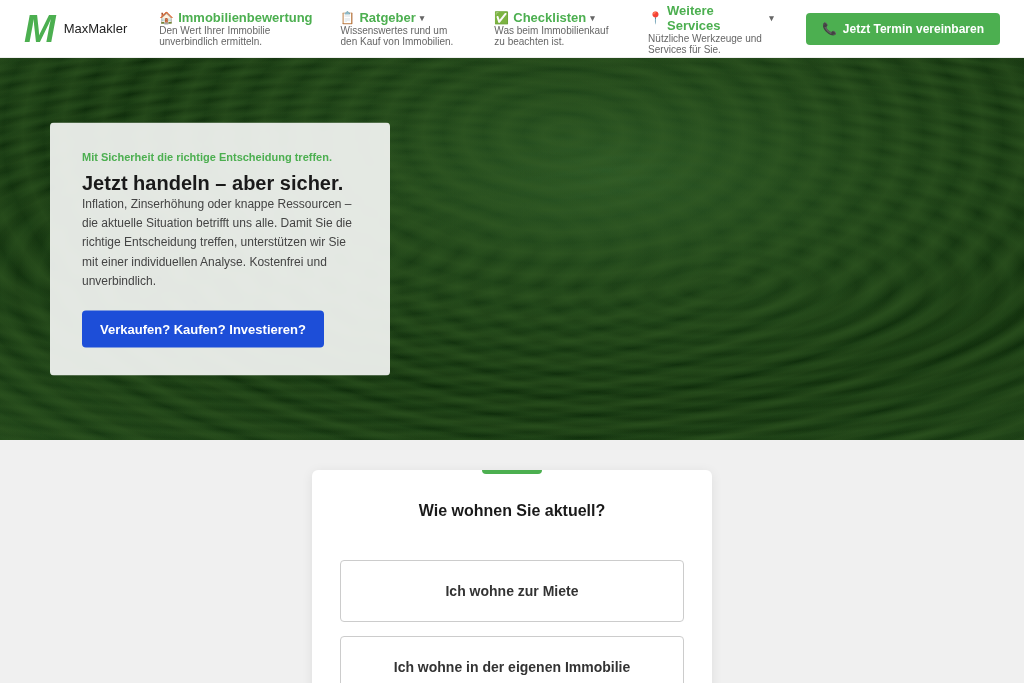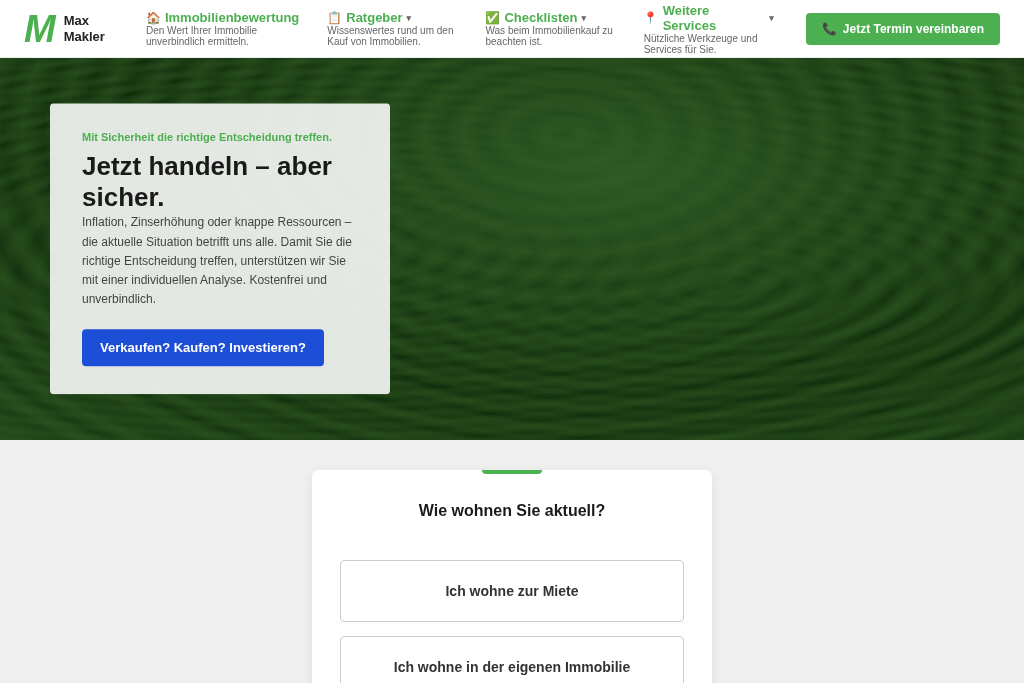--- a/index.html
+++ b/index.html
@@ -25,23 +25,22 @@
     }
     .logo-m {
       font-size: 38px;
       font-weight: 900;
       color: #4caf50;
       line-height: 1;
       font-style: italic;
     }
     .logo-text {
       display: flex;
-      flex-direction: column;
-      font-size: 13px;
-      font-weight: 700;
+      font-size: 13px;
+      font-weight: 400;
       color: #222;
       line-height: 1.2;
     }
     .nav-items {
       display: flex;
       align-items: center;
       gap: 28px;
       flex: 1;
     }
     .nav-item {
@@ -121,21 +120,21 @@
       max-width: 340px;
       backdrop-filter: blur(4px);
     }
     .hero-tag {
       font-size: 11px;
       color: #4caf50;
       font-weight: 600;
       margin-bottom: 8px;
     }
     .hero-title {
-      font-size: 26px;
+      font-size: 20px;
       font-weight: 700;
       color: #1a1a1a;
       margin-bottom: 0;
       line-height: 1.2;
     }
     .hero-desc {
       font-size: 12px;
       color: #444;
       line-height: 1.6;
       margin-bottom: 20px;

